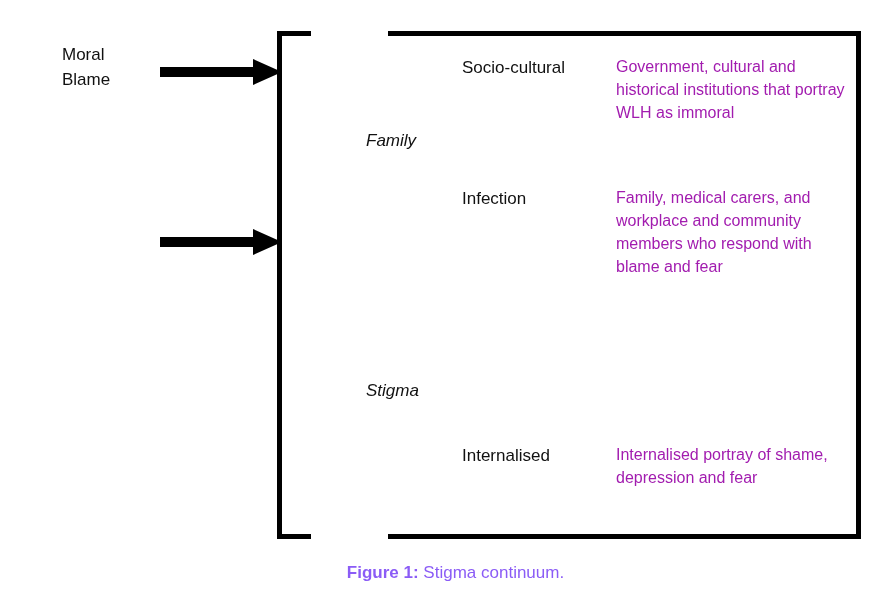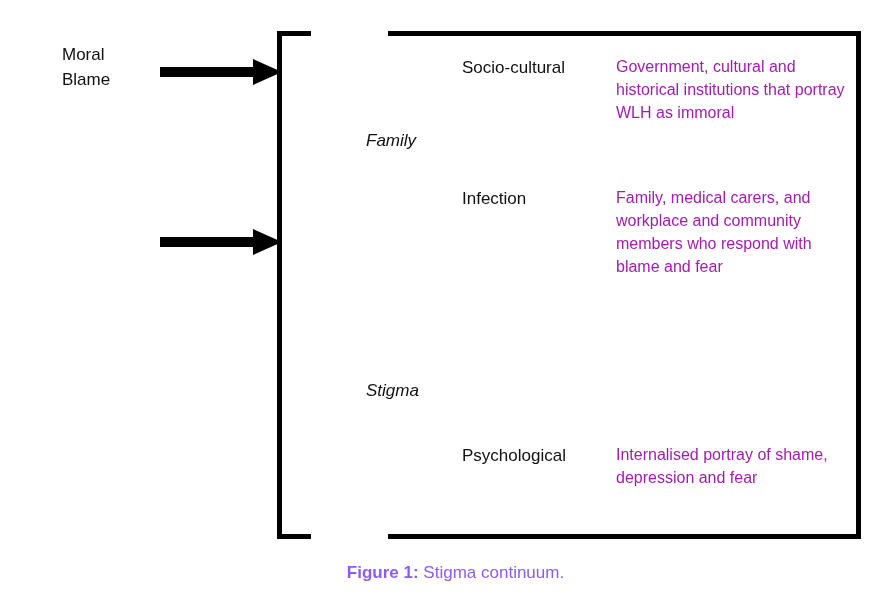--- a/index.html
+++ b/index.html
@@ -151,21 +151,21 @@
     <div class="level-name">Socio-cultural</div>
     <div class="level-desc">Government, cultural and historical institutions that portray WLH as immoral</div>
   </div>
 
   <div class="level-row" id="level-row-relational">
     <div class="level-name">Infection</div>
     <div class="level-desc">Family, medical carers, and workplace and community members who respond with blame and fear</div>
   </div>
 
   <div class="level-row" id="level-row-psychological">
-    <div class="level-name">Psychological</div>
+    <div class="level-name">Internalised</div>
     <div class="level-desc">Internalised portray of shame, depression and fear</div>
   </div>
 
   <div class="caption">
     <span class="caption-prefix">Figure 1:</span><span> Stigma continuum.</span>
   </div>
 
 </div>
 
 </body></html>

